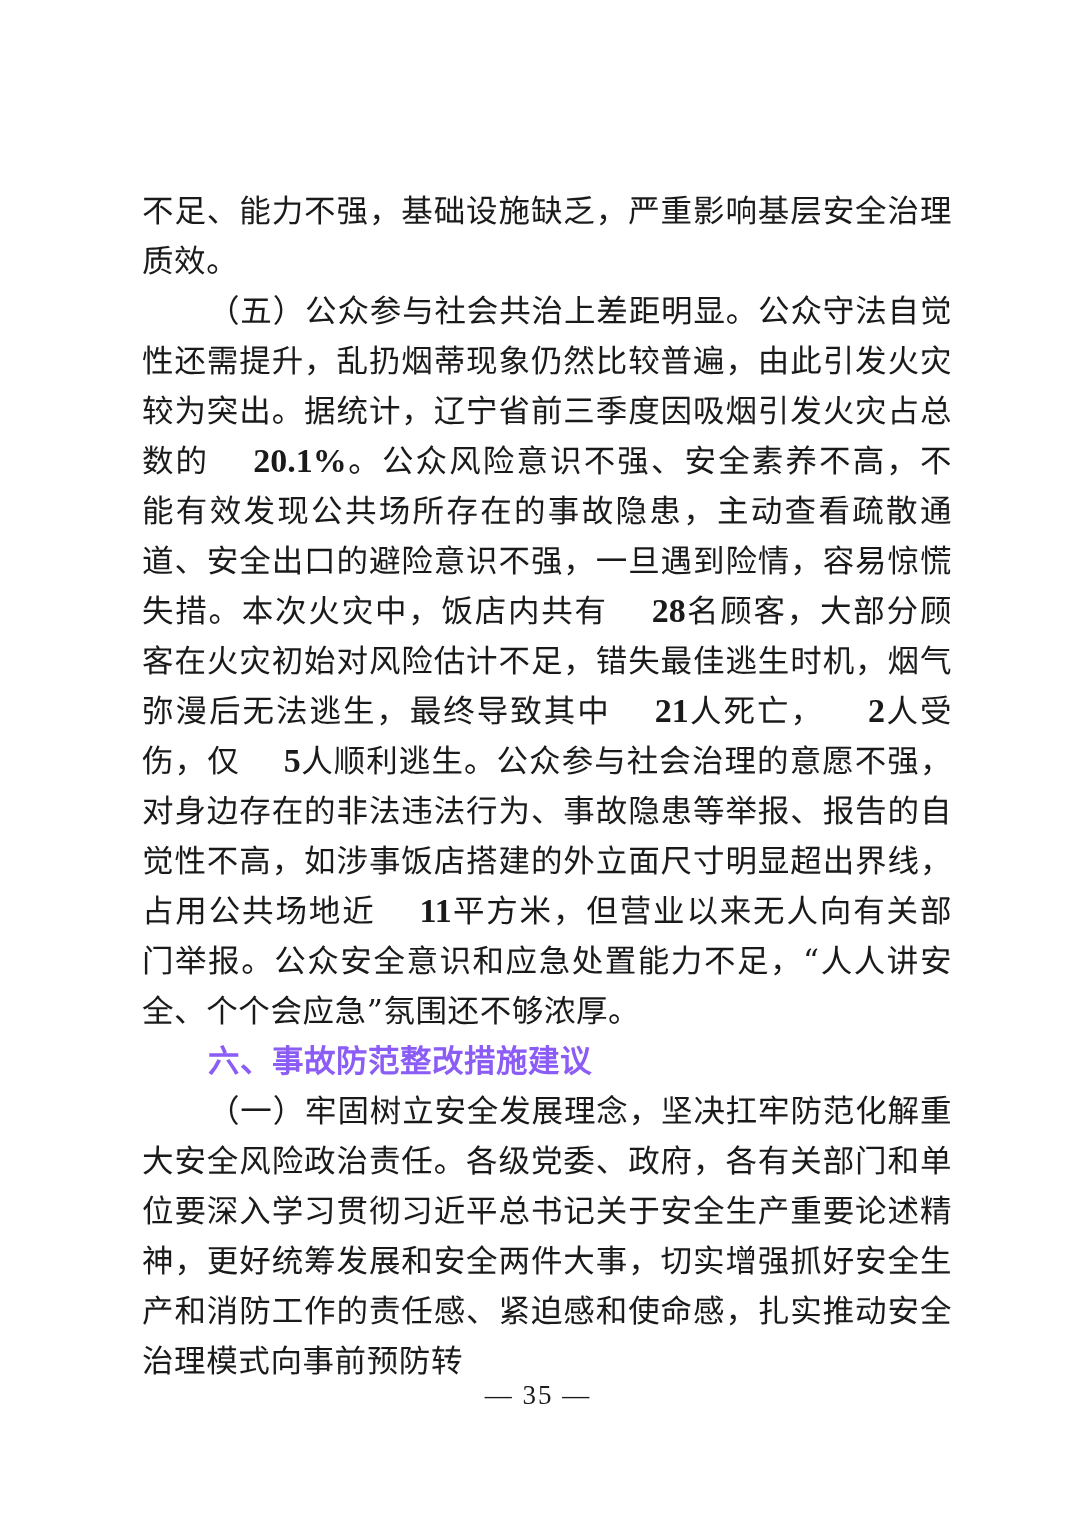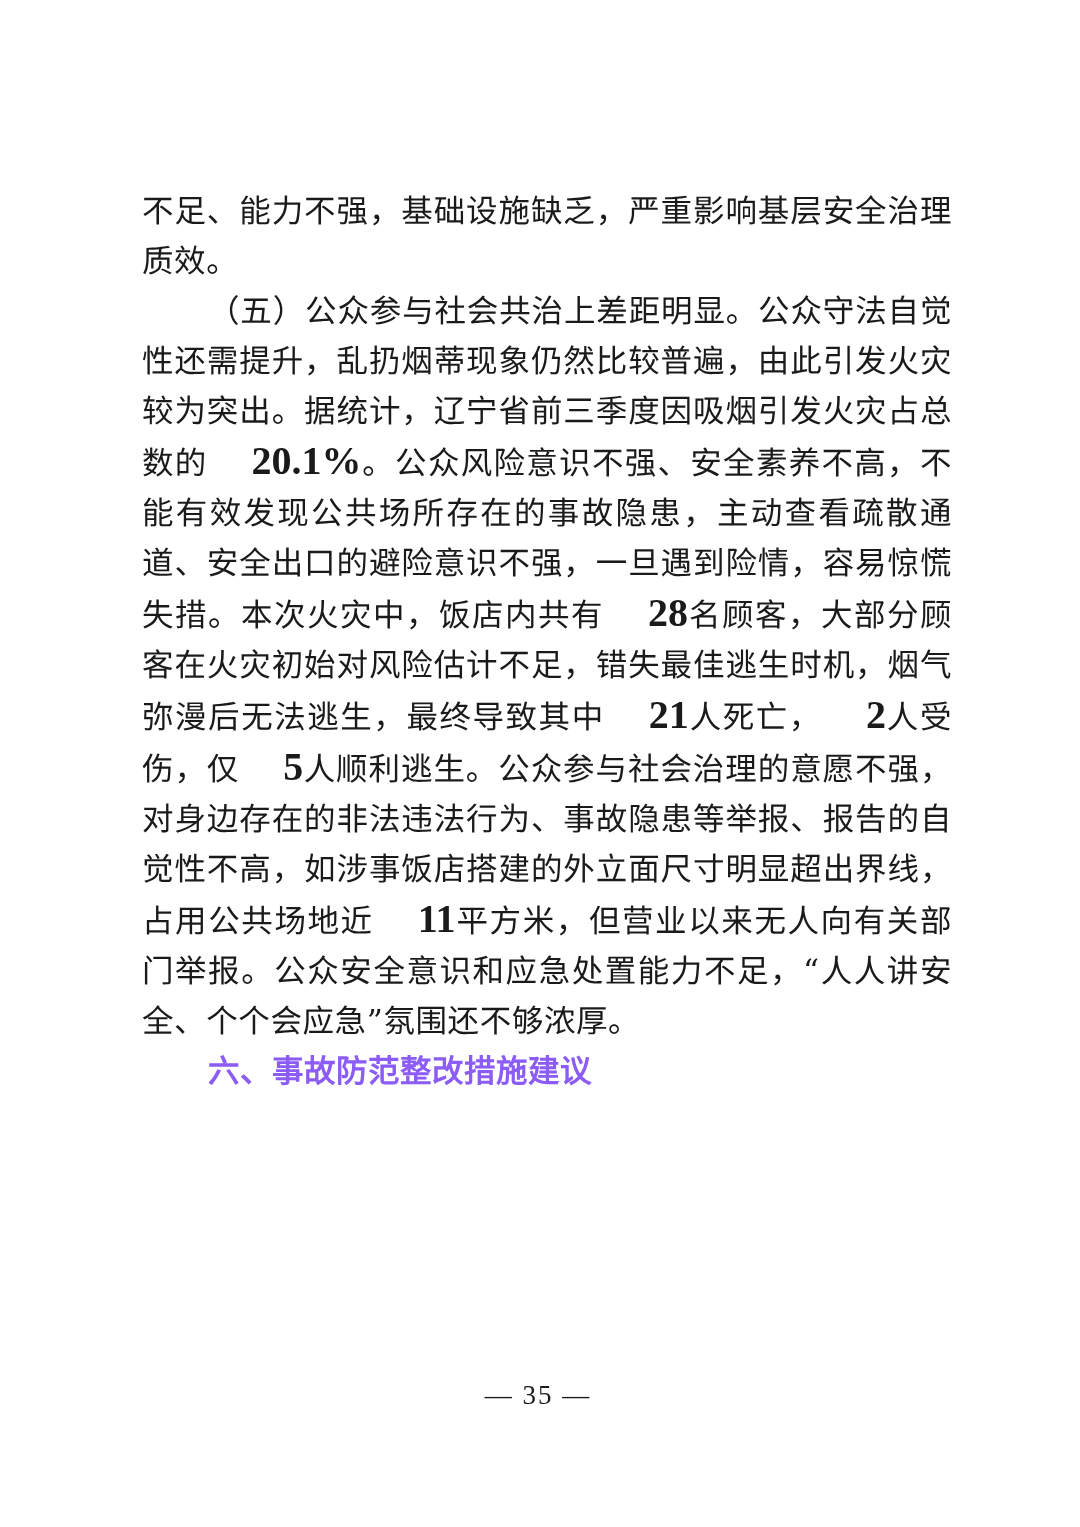--- a/index.html
+++ b/index.html
@@ -43,21 +43,21 @@
 
   .para.indent {
     text-indent: 66px;
   }
 
   
   .num {
     font-family: "Liberation Serif", "DejaVu Serif", serif;
     font-weight: 700;
     letter-spacing: 0;
-    font-size: 40px;
+    font-size: 34px;
     margin-left: 44px;
   }
 
   
   .heading {
     font-family: "DejaVu Sans", "Liberation Sans", sans-serif;
     font-size: 31.5px;
     line-height: 50px;
     font-weight: 700;
     color: #8b5cf6;
@@ -85,18 +85,19 @@
 <div class="page">
 
   <div class="content">
 
     <p class="para">不足、能力不强，基础设施缺乏，严重影响基层安全治理质效。</p>
 
     <p class="para indent"><span>（五）公众参与社会共治上差距明显。公众守法自觉性还需提升，乱扔烟蒂现象仍然比较普遍，由此引发火灾较为突出。据统计，辽宁省前三季度因吸烟引发火灾占总数的</span><span class="num">20.1%</span><span>。公众风险意识不强、安全素养不高，不能有效发现公共场所存在的事故隐患，主动查看疏散通道、安全出口的避险意识不强，一旦遇到险情，容易惊慌失措。本次火灾中，饭店内共有</span><span class="num">28</span><span>名顾客，大部分顾客在火灾初始对风险估计不足，错失最佳逃生时机，烟气弥漫后无法逃生，最终导致其中</span><span class="num">21</span><span>人死亡，</span><span class="num">2</span><span>人受伤，仅</span><span class="num">5</span><span>人顺利逃生。公众参与社会治理的意愿不强，对身边存在的非法违法行为、事故隐患等举报、报告的自觉性不高，如涉事饭店搭建的外立面尺寸明显超出界线，占用公共场地近</span><span class="num">11</span><span>平方米，但营业以来无人向有关部门举报。公众安全意识和应急处置能力不足，“人人讲安全、个个会应急”氛围还不够浓厚。</span></p>
 
     <h2 class="heading">六、事故防范整改措施建议</h2>
 
+    <p class="para indent">（一）牢固树立安全发展理念，坚决扛牢防范化解重大安全风险政治责任。各级党委、政府，各有关部门和单位要深入学习贯彻习近平总书记关于安全生产重要论述精神，更好统筹发展和安全两件大事，切实增强抓好安全生产和消防工作的责任感、紧迫感和使命感，扎实推动安全治理模式向事前预防转</p>
 
   </div>
 
   <div class="page-number">— 35 —</div>
 
 </div>
 
 </body></html>

